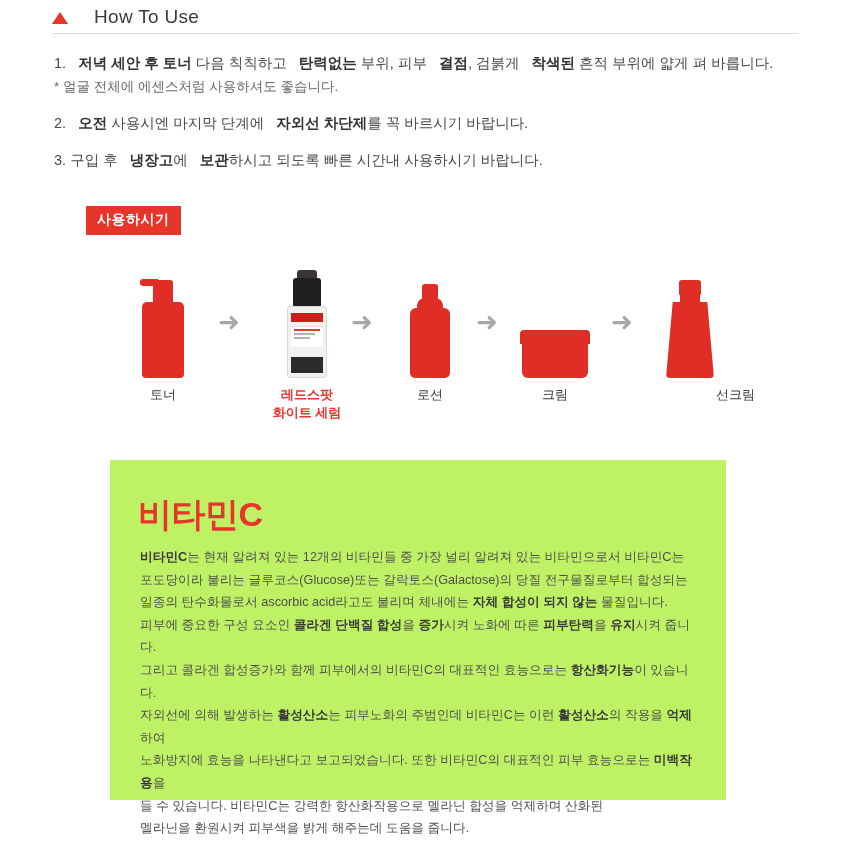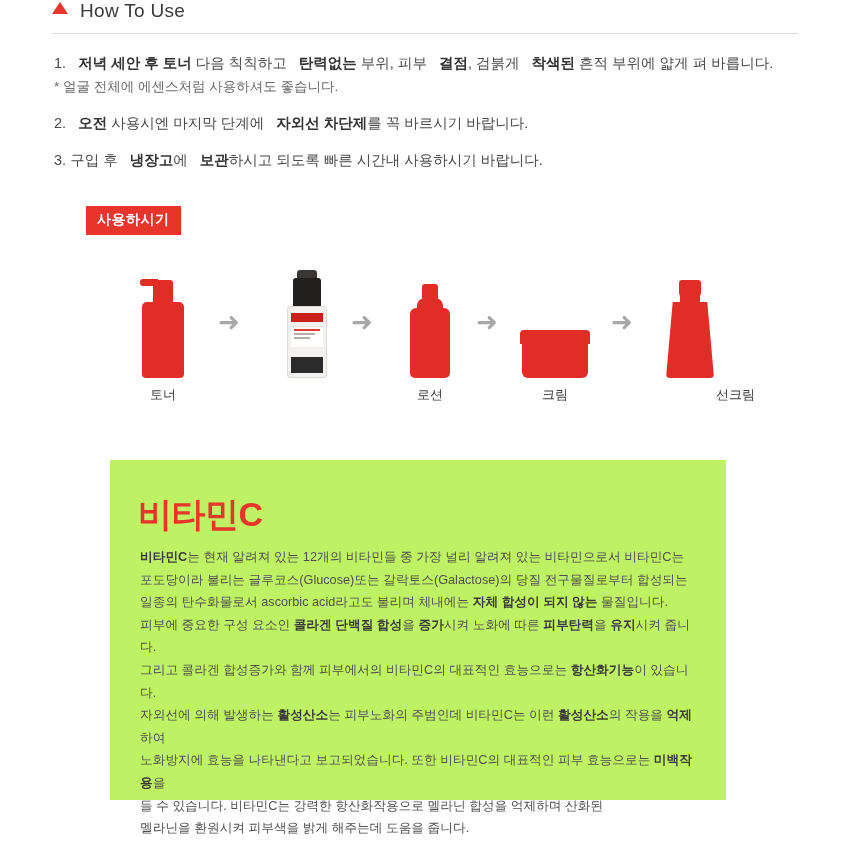--- a/index.html
+++ b/index.html
@@ -22,22 +22,22 @@
   }
 
   
   .header {
     position: absolute;
     left: 52px;
     top: 0px;
     width: 746px;
     height: 34px;
     display: flex;
-    align-items: flex-start;
-    gap: 12px;
+    align-items: center;
+    gap: 26px;
   }
   .tri-icon {
     width: 0;
     height: 0;
     border-left: 8px solid transparent;
     border-right: 8px solid transparent;
     border-bottom: 12px solid #e8352c;
     margin-top: 2px;
   }
   .header-title {
@@ -315,20 +315,24 @@
           <div class="label-mid"></div>
           <div class="lines">
               <i></i>
               <i></i>
               <i></i>
             </div>
           <div class="label-bot"></div>
         </div>
       </div>
     </div>
+    <div class="caption" style="left:142px;">
+      <span class="red">레드스팟</span><br>
+      <span class="red">화이트 세럼</span>
+    </div>
     <div class="arrow" style="left:245px;">➜</div>
 
     <div class="flow-item" style="left:275px;">
       <div class="sh lotion">
         <div class="body"></div>
           <div class="shoulder"></div>
           <div class="cap"></div>
       </div>
     </div>
     <div class="caption" style="left:265px;">

